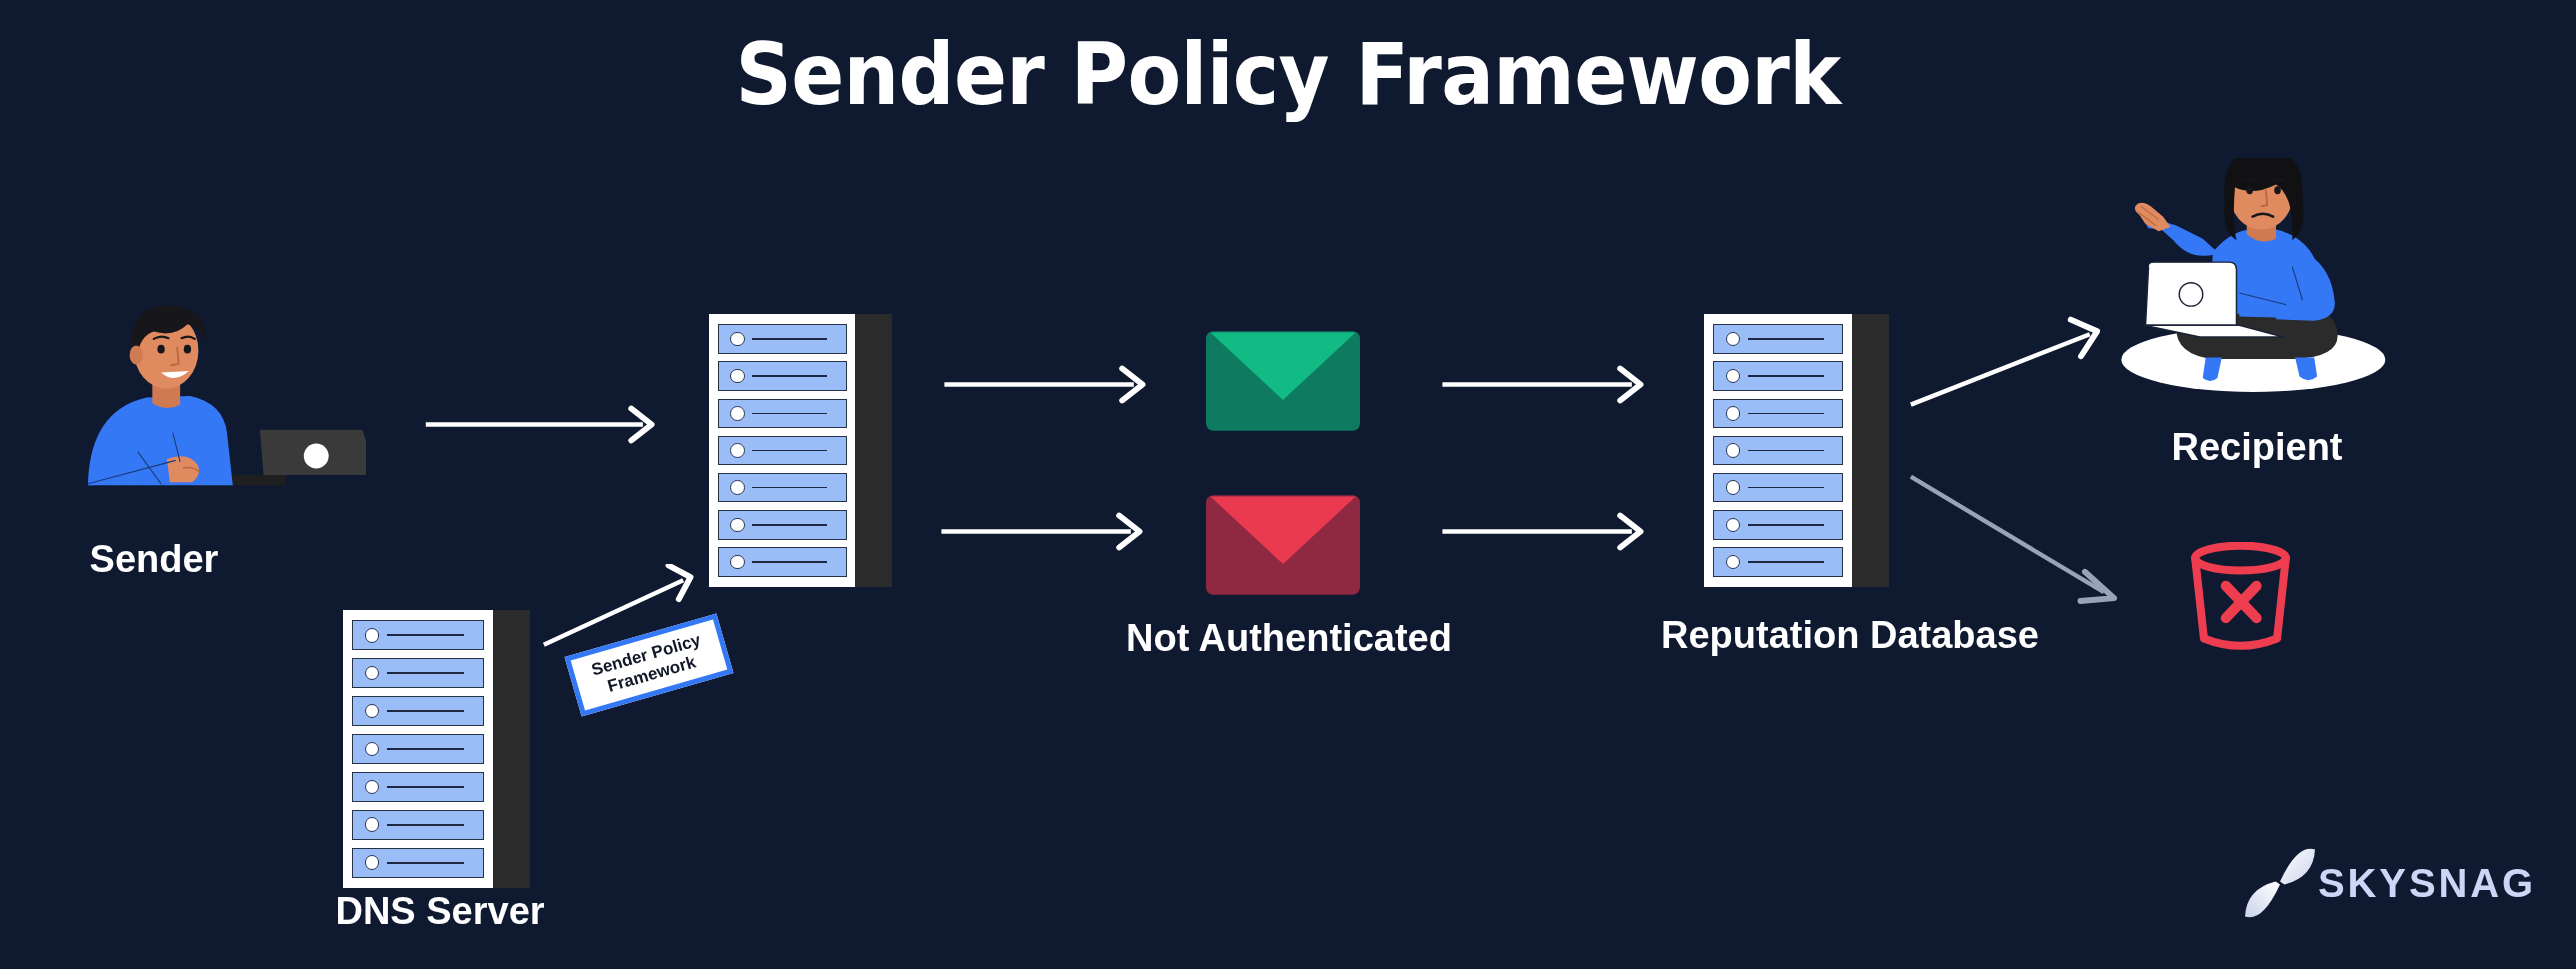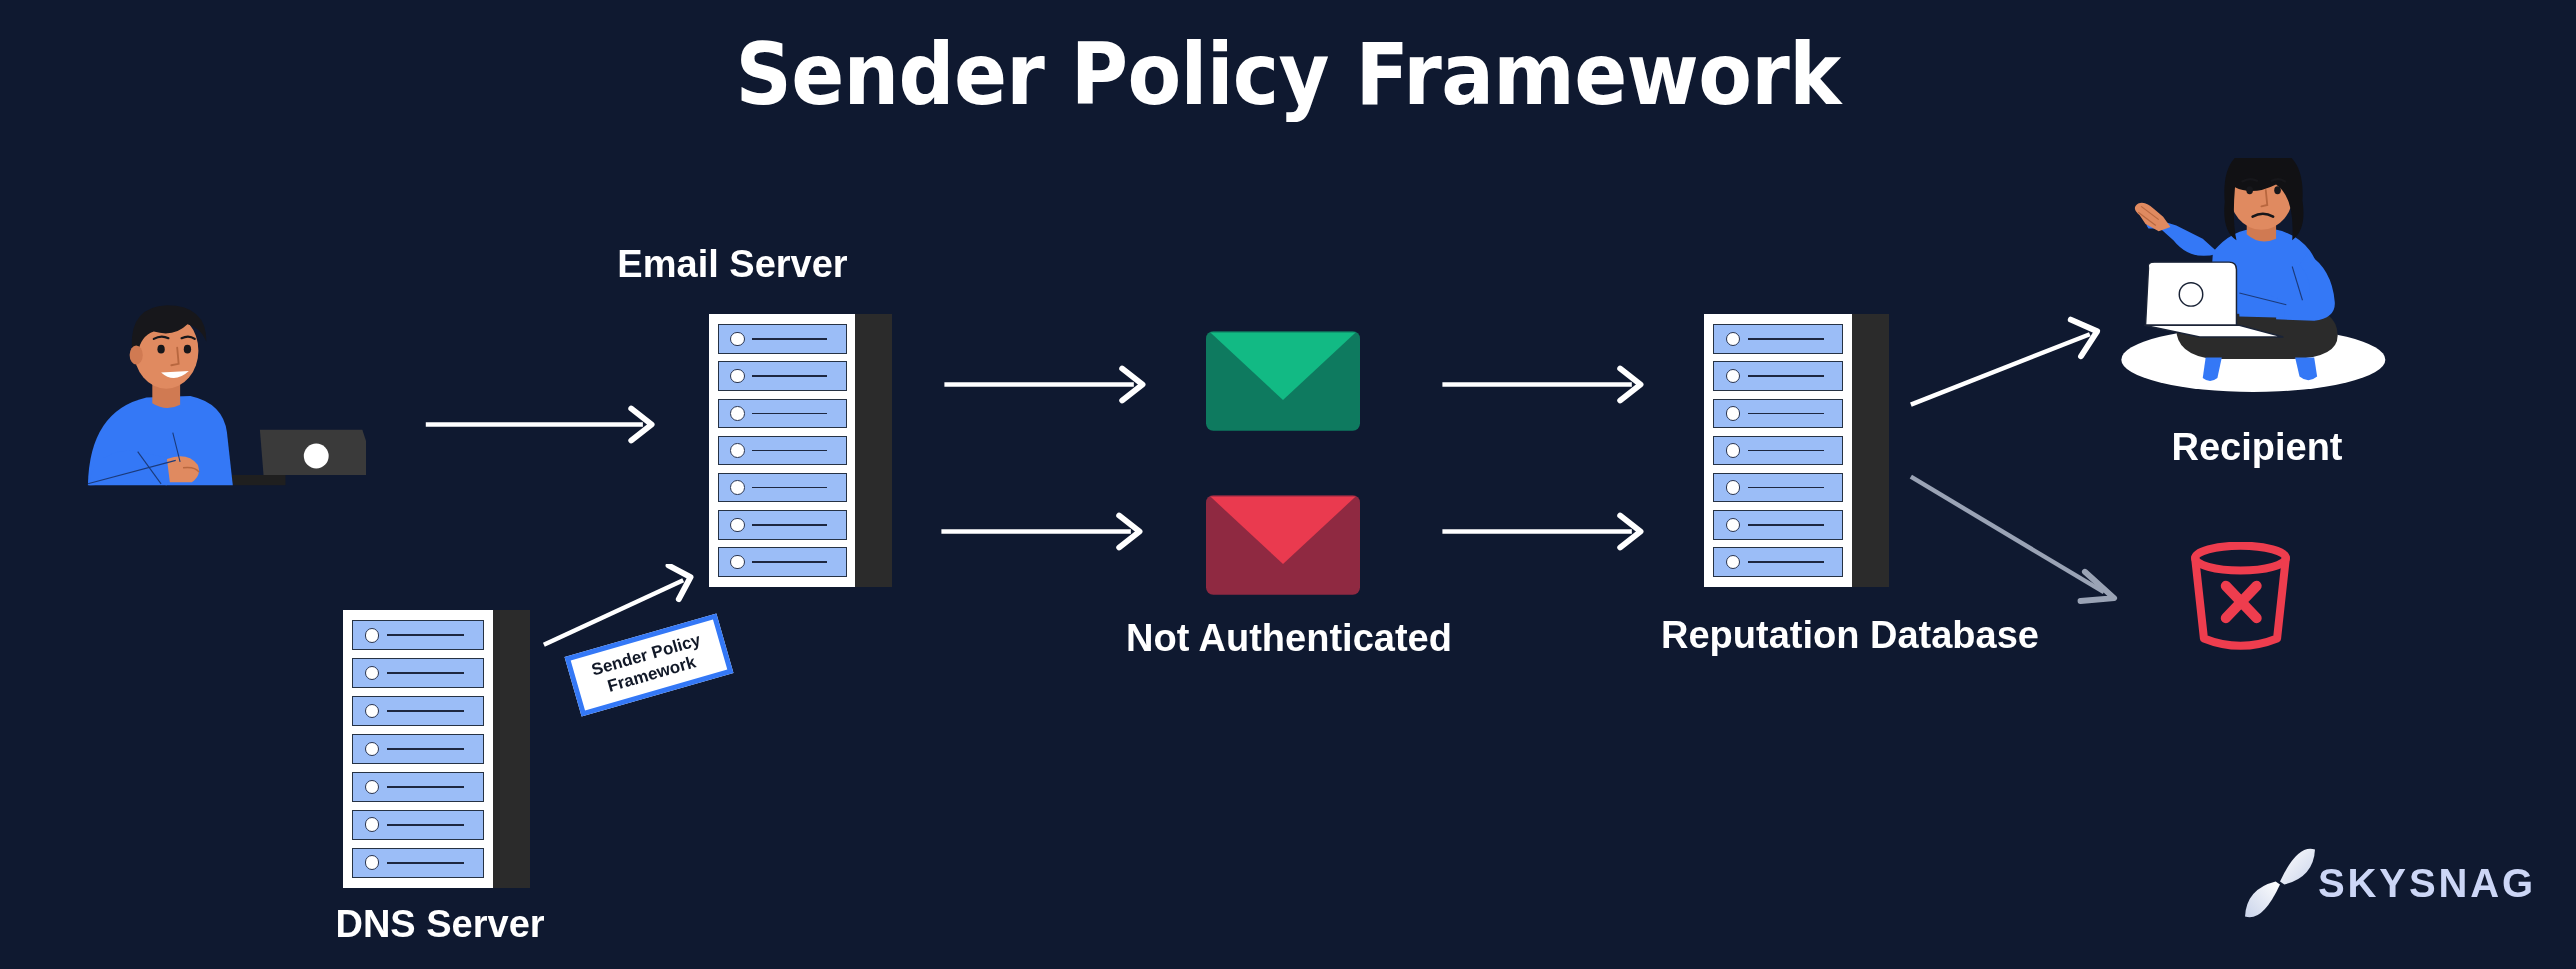--- a/index.html
+++ b/index.html
@@ -142,20 +142,21 @@
     <path d="M160 232 L176 238 L168 272 L148 270 Z" fill="#3478f6"></path>
 
     <path d="M168 236 Q196 226 210 244 Q216 258 202 268 L172 268 Z" fill="#e08a60"></path>
     <path d="M190 248 Q206 246 212 254" stroke="#b8673f" stroke-width="2" fill="none"></path>
 
     <path d="M128 226 L160 270" stroke="#1b3a7a" stroke-width="1.5" fill="none"></path>
     <path d="M60 270 L180 238" stroke="#1b3a7a" stroke-width="1.5" fill="none"></path>
     <path d="M176 200 L186 240" stroke="#1b3a7a" stroke-width="1.5" fill="none"></path>
   </svg>
 
+  <div class="node-label" style="left:0px; top:538px; width:308px;">Sender</div>
 
   <svg class="arrow" style="left:418px; top:399px; width:256px; height:51px;" viewBox="0 0 350 70">
     <line x1="10" y1="35" x2="308" y2="35" stroke="#ffffff" stroke-width="6"></line>
     <polyline points="292,13 320,35 292,57" stroke="#ffffff" stroke-width="8" fill="none" stroke-linecap="round" stroke-linejoin="round"></polyline>
   </svg>
 
   <div class="rack" style="left:343px; top:610px; width:187px; height:278px;">
     <div class="side"></div>
     <div class="body">
       <div class="slot">
@@ -196,33 +197,32 @@
         </div>
       <div class="slot">
           <span class="led"></span>
           <span class="bar">
             <i class="dots"></i>
           </span>
         </div>
     </div>
   </div>
 
-  <div class="node-label" style="left:308px; top:890px; width:264px;margin-top:13px;">DNS Server</div>
+  <div class="node-label" style="left:308px; top:890px; width:264px;">DNS Server</div>
 
   <svg class="arrow" style="left:538px; top:564px; width:176px; height:88px;" viewBox="0 0 240 120">
     <line x1="8" y1="110" x2="198" y2="22" stroke="#ffffff" stroke-width="6"></line>
     <polyline points="178,2 208,18 192,48" stroke="#ffffff" stroke-width="8" fill="none" stroke-linecap="round" stroke-linejoin="round"></polyline>
   </svg>
 
   <div class="spf-card" style="left:570px; top:634px; width:158px; height:62px;">
     <span>Sender Policy</span>
     <span>Framework</span>
   </div>
 
-  <div class="node-label" style="left:586px; top:243px; width:293px;">Email Server</div>
 
   <div class="rack" style="left:709px; top:314px; width:183px; height:273px;">
     <div class="side"></div>
     <div class="body">
       <div class="slot">
           <span class="led"></span>
           <span class="bar">
             <i class="dots"></i>
           </span>
         </div>

